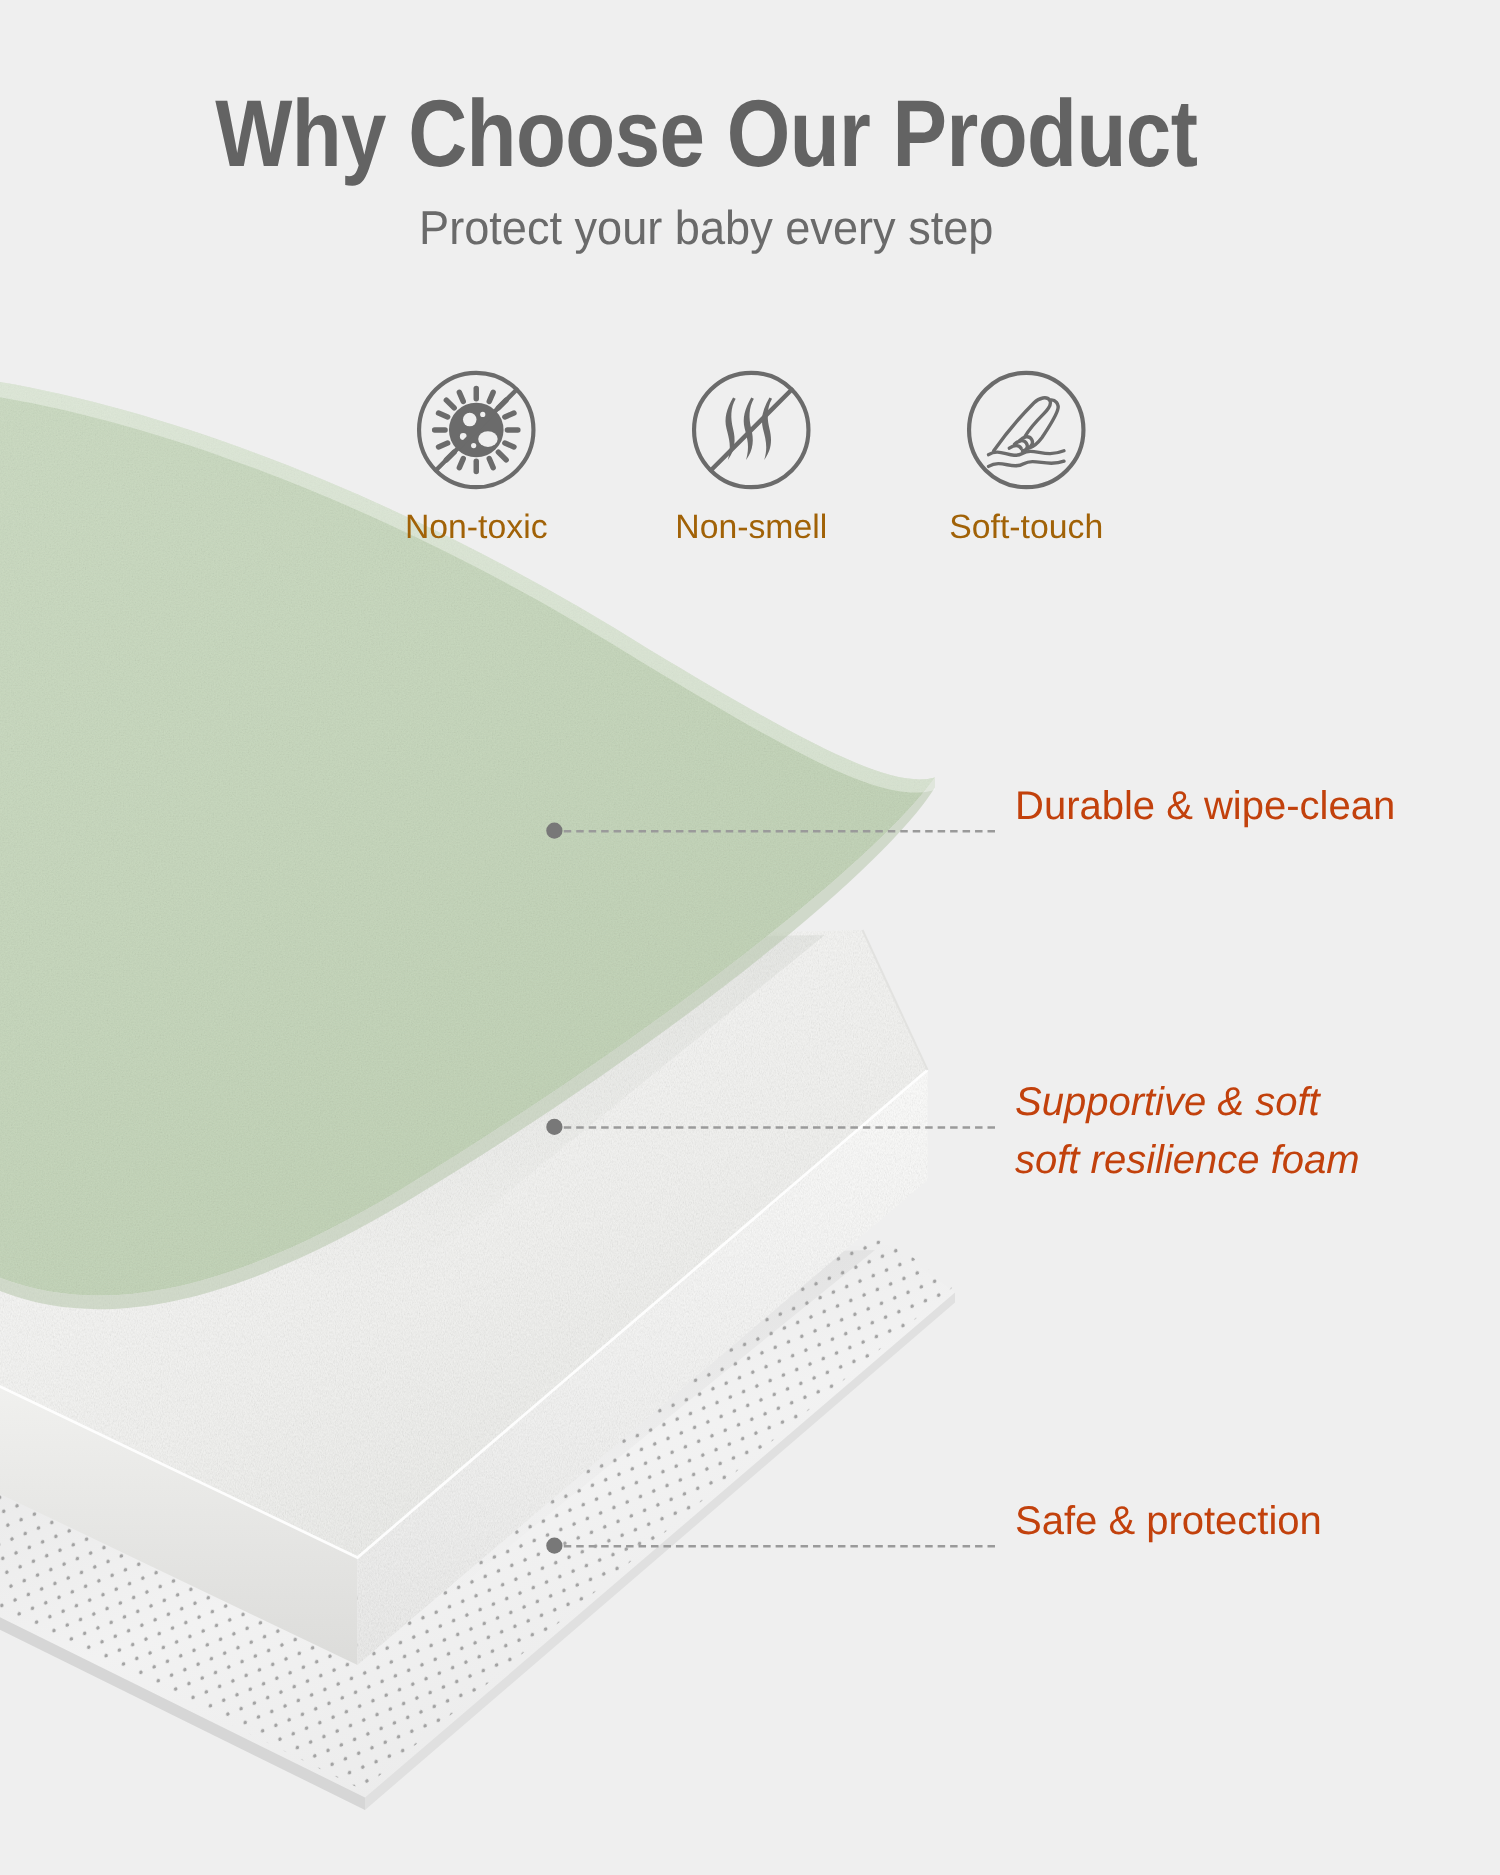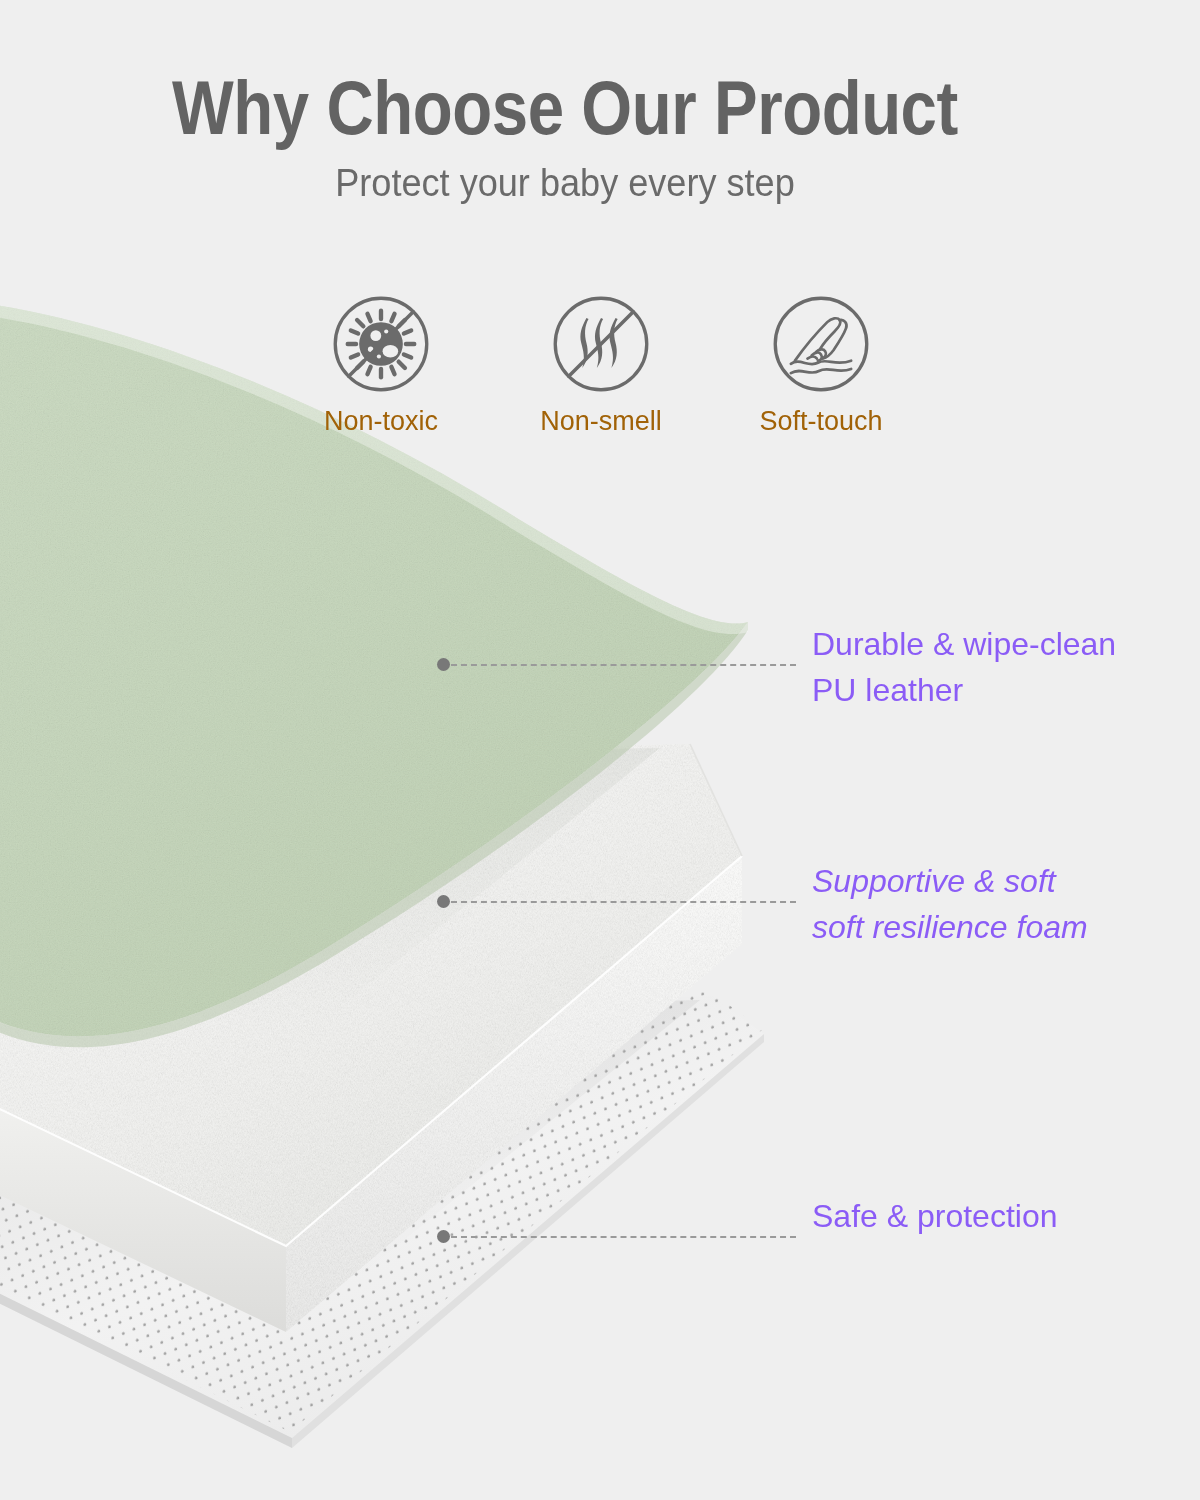--- a/index.html
+++ b/index.html
@@ -112,21 +112,21 @@
     position: absolute;
     left: 14px;
     top: 0px;
     height: 0;
     border-top: 2px dashed #9a9a9a;
   }
   .callout-text {
     position: absolute;
     font-size: 32px;
     line-height: 46px;
-    color: #8b5cf6;
+    color: #c2410c;
     white-space: nowrap;
   }
   .callout-text .l2 { display: block; }
 
   #callout-1 { left: 437px; top: 664px; }
   #callout-1 .callout-line { width: 345px; }
   #callout-1 .callout-text { left: 375px; top: -43px; }
 
   #callout-2 { left: 437px; top: 901px; }
   #callout-2 .callout-line { width: 345px; }
@@ -335,21 +335,20 @@
       <div class="feature-label">Soft-touch</div>
     </div>
 
   </div>
 
   <div class="callout" id="callout-1">
     <span class="callout-dot"></span>
     <span class="callout-line"></span>
     <span class="callout-text">
       <span class="l1">Durable &amp; wipe-clean</span>
-      <span class="l2">PU leather</span>
     </span>
   </div>
 
   <div class="callout" id="callout-2">
     <span class="callout-dot"></span>
     <span class="callout-line"></span>
     <span class="callout-text">
       <span class="l1">Supportive &amp; soft</span>
       <span class="l2">soft resilience foam</span>
     </span>

